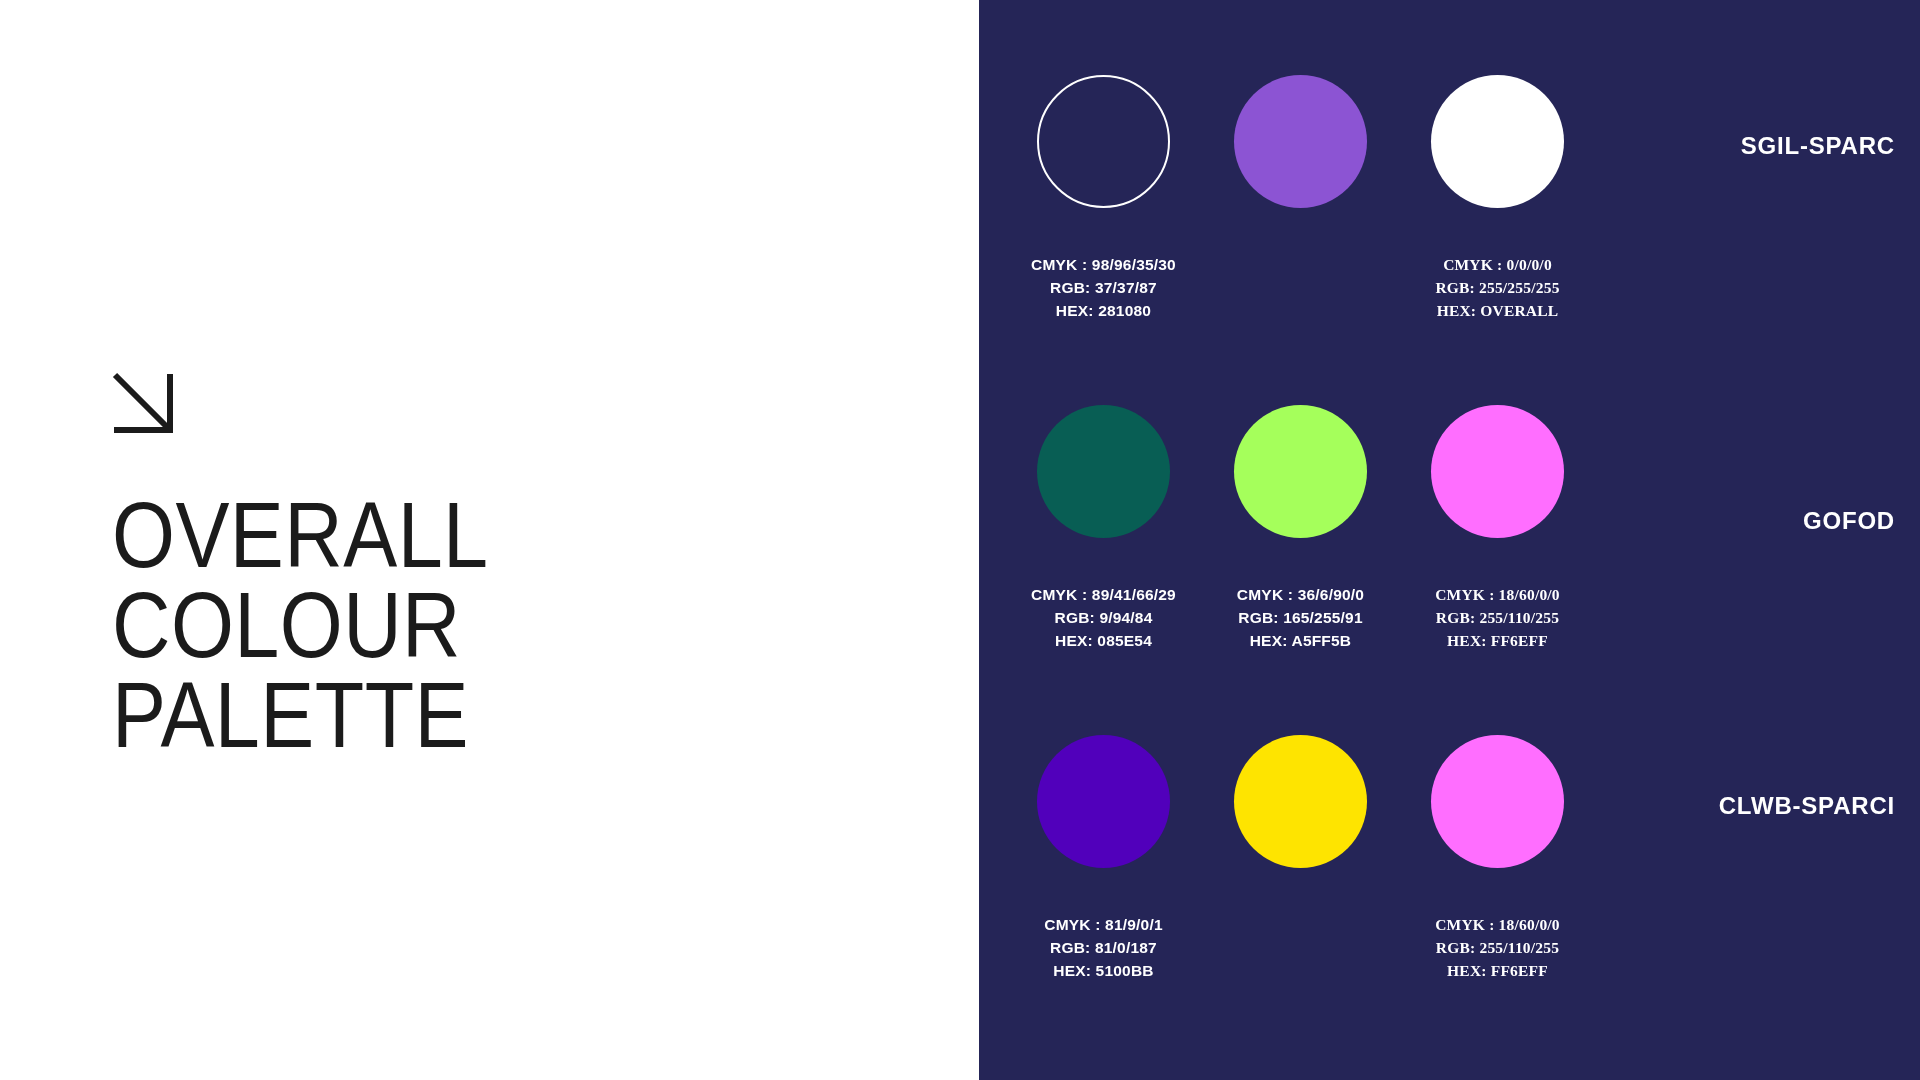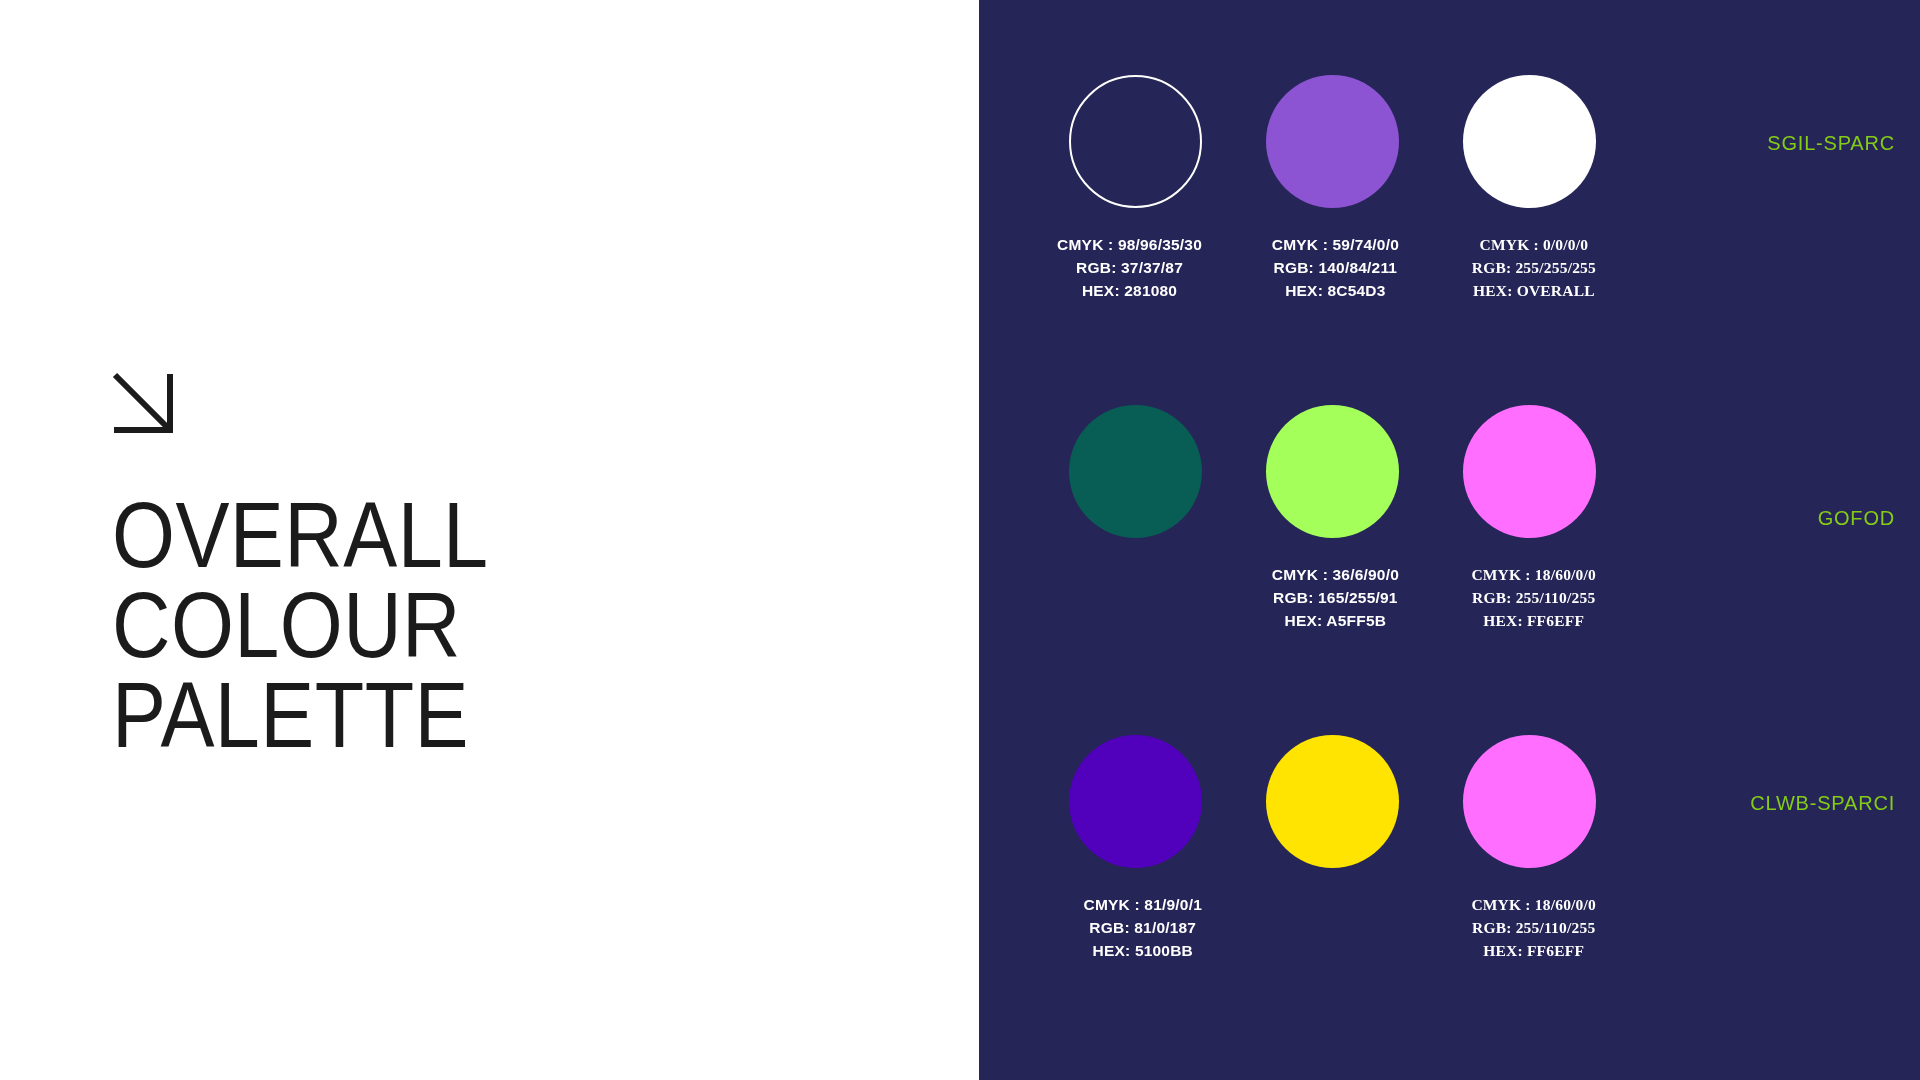--- a/index.html
+++ b/index.html
@@ -88,21 +88,22 @@
   .swatch-row.r0 { top: 42px; }
   .swatch-row.r1 { top: 372px; }
   .swatch-row.r2 { top: 702px; }
 
   .swatch-cell {
     position: relative;
     width: 197px;
     flex: 0 0 197px;
     display: flex;
     flex-direction: column;
-    align-items: flex-end;
+    align-items: center;
+    gap: 20px;
   }
   .swatch-cell.c0 { margin-left: 26px; }
   .swatch-cell.c1 { margin-left: 0px; }
   .swatch-cell.c2 { margin-left: 0px; font-family: Liberation Serif, serif; }
 
   .swatch-circle {
     width: 133px;
     height: 133px;
     border-radius: 50%;
     margin-top: 33px;
@@ -122,23 +123,23 @@
     line-height: 1.48;
     letter-spacing: 0.2px;
     white-space: nowrap;
   }
   .swatch-info div { white-space: nowrap; }
 
   .row-label {
     position: absolute;
     right: 25px;
     top: 0;
-    color: #84cc16;
-    font-size: 20px;
-    font-weight: 400;
+    color: #ffffff;
+    font-size: 24px;
+    font-weight: 700;
     letter-spacing: 0.8px;
     white-space: nowrap;
   }
   .swatch-row.r0 .row-label { top: 90px; }
   .swatch-row.r1 .row-label { top: 95px; margin-top: 40px; }
   .swatch-row.r2 .row-label { top: 90px; }
 </style>
 </head>
 <body>
 
@@ -163,40 +164,40 @@
         <div class="swatch-cell c0">
           <div class="swatch-circle outlined" style="border-color: rgb(255, 255, 255);"></div>
           <div class="swatch-info">
             <div>CMYK : 98/96/35/30</div>
             <div>RGB: 37/37/87</div>
             <div>HEX: 281080</div>
           </div>
         </div>
         <div class="swatch-cell c1">
           <div class="swatch-circle" style="background: rgb(140, 84, 211);"></div>
-          <div class="swatch-info">
-            <div>CMYK : 59/74/0/0</div>
-            <div>RGB: 140/84/211</div>
-            <div>HEX: 8C54D3</div>
-          </div>
         </div>
         <div class="swatch-cell c2">
           <div class="swatch-circle" style="background: rgb(255, 255, 255);"></div>
           <div class="swatch-info">
             <div>CMYK : 0/0/0/0</div>
             <div>RGB: 255/255/255</div>
             <div>HEX: OVERALL</div>
           </div>
         </div>
         <div class="row-label">SGIL-SPARC</div>
       </div>
 
       <div class="swatch-row r1">
         <div class="swatch-cell c0">
           <div class="swatch-circle" style="background: rgb(8, 94, 84);"></div>
+          <div class="swatch-info">
+            <div>CMYK : 89/41/66/29</div>
+            <div>RGB: 9/94/84</div>
+            <div>HEX: 085E54</div>
+          </div>
         </div>
         <div class="swatch-cell c1">
           <div class="swatch-circle" style="background: rgb(165, 255, 91);"></div>
           <div class="swatch-info">
             <div>CMYK : 36/6/90/0</div>
             <div>RGB: 165/255/91</div>
             <div>HEX: A5FF5B</div>
           </div>
         </div>
         <div class="swatch-cell c2">

